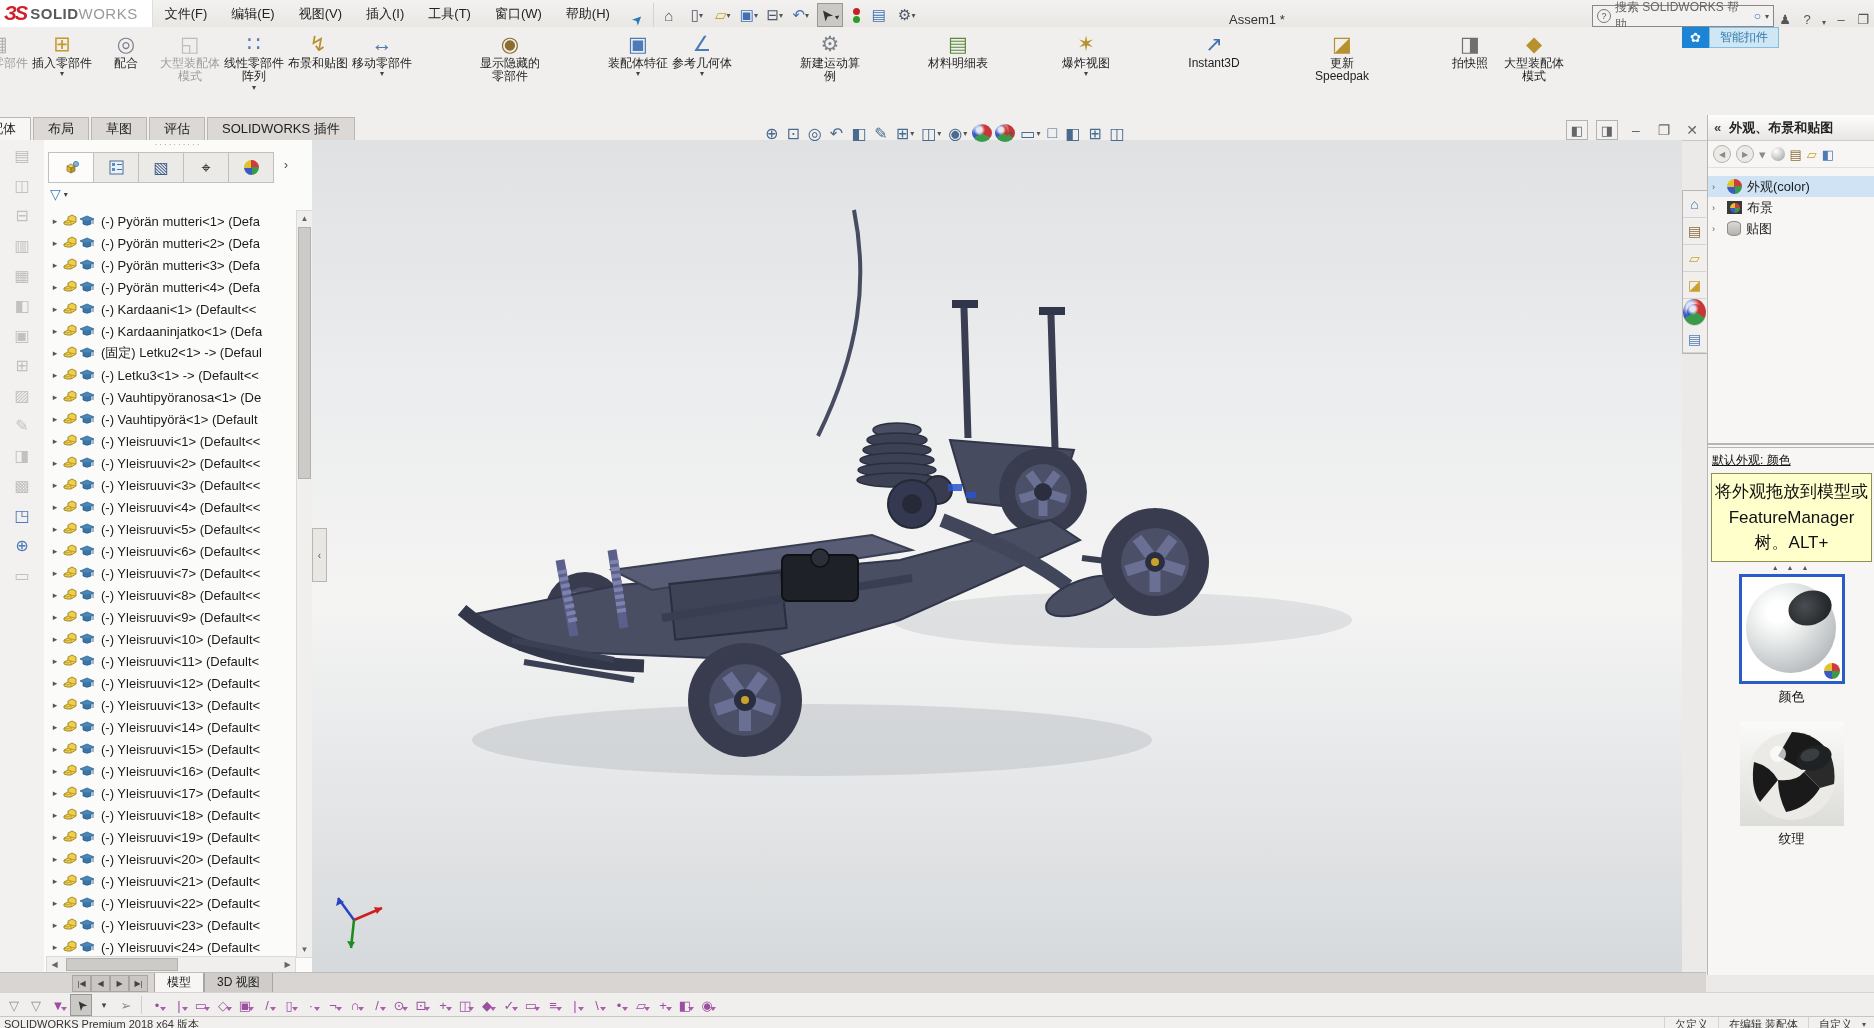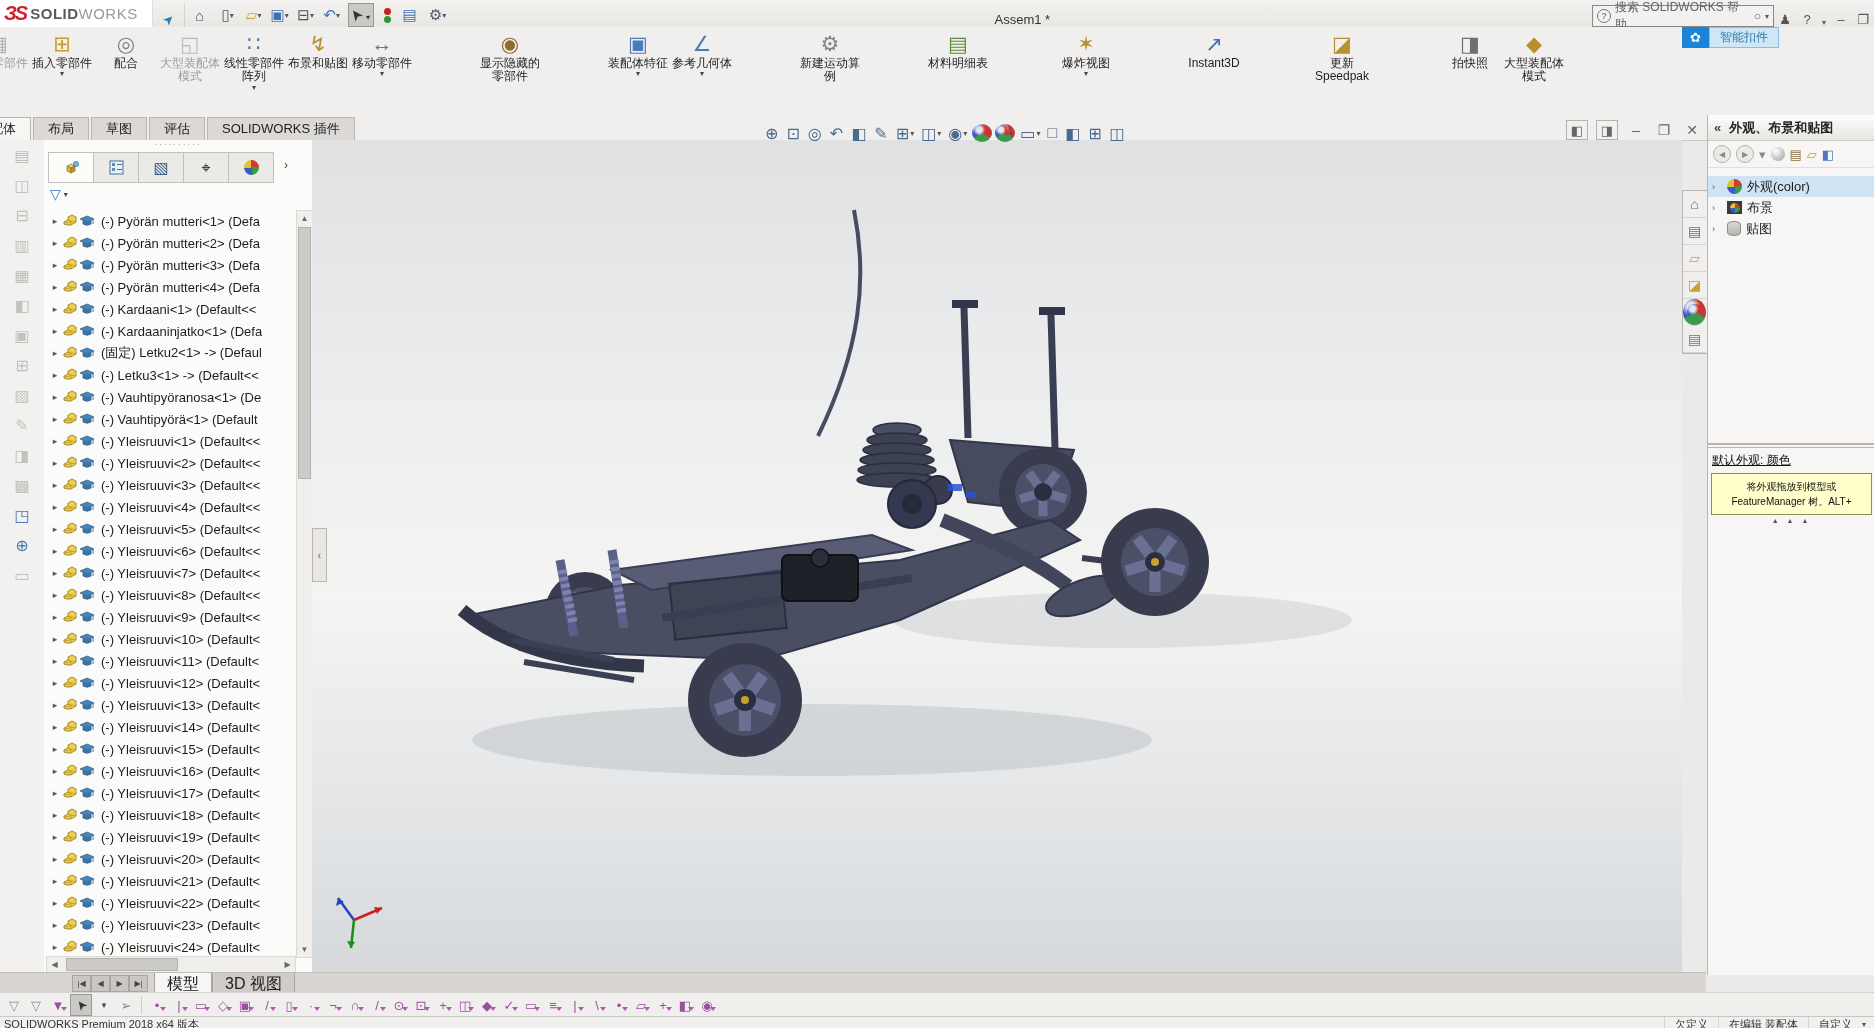--- a/index.html
+++ b/index.html
@@ -72,21 +72,21 @@
   #vthumb{position:absolute;left:1px;top:16px;width:11px;height:250px;background:#cdcbc8;border:1px solid #b2b0ad;}
   #vscroll .down{position:absolute;bottom:0;width:100%;}
   #hscroll{left:46px;top:956px;width:248px;height:15px;background:#f0efee;border:1px solid #dcdad7;display:flex;align-items:center;}
   #hscroll .sb-btn{width:15px;text-align:center;font-size:8px;color:#666;}
   #hthumb{height:11px;width:110px;background:#cdcbc8;border:1px solid #b2b0ad;margin-left:4px;}
   #hscroll .right{margin-left:auto;}
   
   #docstrip{left:0;top:972px;width:1706px;height:20px;background:#d8d5d2;border-top:1px solid #bfbdba;display:flex;align-items:flex-start;}
   .navbtn{width:17px;height:15px;background:#c9c6c3;border:1px solid #a8a6a3;font-size:8px;color:#444;
           display:inline-flex;align-items:center;justify-content:center;margin-top:2px;}
-  .dtab{font-size:16px;padding:1px 12px;border:1px solid #a8a6a3;border-top:none;background:#cfccc9;color:#222;}
+  .dtab{font-size:12px;padding:1px 12px;border:1px solid #a8a6a3;border-top:none;background:#cfccc9;color:#222;}
   .dtab.active{background:#f7f6f4;}
   
   #filterbar{left:0;top:992px;width:1874px;height:24px;background:#f0efed;border-top:1px solid #d5d3d0;
              display:flex;align-items:center;gap:2px;padding-left:4px;}
   .fb-ic{width:20px;height:20px;display:flex;align-items:center;justify-content:center;font-size:13px;color:#8a8a8a;position:relative;}
   .fb-ic.purple{color:#9a4f9f;}
   .fb-ic.purple::after{content:"";position:absolute;right:1px;bottom:1px;border:3px solid transparent;border-top:4px solid #b05ab0;}
   .fb-ic.pressed{background:#cbc9c6;border:1px solid #9a9895;}
   .fb-ic.cursor span{transform:rotate(-128deg);color:#333;}
   .fb-sep{width:1px;height:18px;background:#cfcdca;margin:0 3px;}
@@ -123,21 +123,21 @@
   .tp-row{height:21px;display:flex;align-items:center;gap:5px;font-size:13px;color:#1c1c1c;padding-left:4px;}
   .tp-row .ra{font-size:9px;color:#555;width:10px;}
   .tp-row.selected{background:#cfe3f5;}
   .wheel{width:15px;height:15px;border-radius:50%;
          background:conic-gradient(#d23a3a 0 25%,#3a9a4a 25% 50%,#3a5ac6 50% 75%,#e0c22e 75%);}
   .scene-ic{width:15px;height:13px;background:#3a3a3a;display:flex;align-items:center;justify-content:center;}
   .scene-ic .wheel{width:10px;height:10px;}
   .decal-ic{width:12px;height:13px;background:linear-gradient(#dcdad7,#b5b3b0);border-radius:50%/25%;border:1px solid #8e8c89;}
   #tp-sep{border-top:2px solid #b9b6b2;border-bottom:1px solid #b9b6b2;height:2px;margin-top:204px;}
   #tp-default{font-size:12px;color:#111;text-decoration:underline;padding:4px 4px 2px 4px;}
-  #tp-hint{margin:2px 3px;background:#ffffcc;border:1px solid #8e8e55;font-size:10px;color:#111;
+  #tp-hint{margin:2px 3px;background:#ffffcc;border:1px solid #8e8e55;font-size:17px;color:#111;
            text-align:center;padding:5px 1px;line-height:1.5;}
   #tp-dots{text-align:center;color:#555;font-size:7px;letter-spacing:3px;}
   .thumb-wrap{display:flex;flex-direction:column;align-items:center;}
   #thumb-color{width:100px;height:104px;border:3px solid #2b5bc7;background:#fff;position:relative;margin-top:3px;}
   #thumb-color .sph{position:absolute;left:4px;top:6px;width:90px;height:90px;border-radius:50%;
         background:radial-gradient(circle at 35% 32%,#ffffff 0 12%,#e8eaea 35%,#c5c9cb 65%,#9aa0a3);}
   #thumb-color .hole{position:absolute;right:10px;top:14px;width:44px;height:34px;border-radius:50%;
         background:radial-gradient(circle at 40% 40%,#4a4e52,#26292c 70%);transform:rotate(-18deg);}
   #thumb-color .badge{position:absolute;right:2px;bottom:2px;}
   .thumb-label{font-size:13px;color:#111;margin:4px 0 10px 0;}
@@ -148,20 +148,36 @@
 </style>
 </head>
 <body>
 
 <div class="abs" id="titlebar">
   <div id="logo">
     <span class="s">ЗS</span>
     <span class="t1">SOLID</span>
     <span class="t2">WORKS</span>
   </div>
+  <div style="display:flex">
+
+      <div class="menu-item">文件(F)</div>
+
+      <div class="menu-item">编辑(E)</div>
+
+      <div class="menu-item">视图(V)</div>
+
+      <div class="menu-item">插入(I)</div>
+
+      <div class="menu-item">工具(T)</div>
+
+      <div class="menu-item">窗口(W)</div>
+
+      <div class="menu-item">帮助(H)</div>
+    </div>
   <span id="pin">➤</span>
   <div style="display:flex;align-items:center;border-left:1px solid #d5d3d0;padding-left:6px">
 
       <div class="q-item">
         <span>⌂</span>
         <span class="q-arr"></span>
       </div>
 
       <div class="q-item">
         <span>▯</span>
@@ -1304,20 +1320,41 @@
       <span>贴图</span>
     </div>
   </div>
   <div id="tp-sep"></div>
   <div id="tp-default">默认外观: 颜色</div>
   <div id="tp-hint">
     <div>将外观拖放到模型或</div>
     <div>FeatureManager 树。ALT+</div>
   </div>
   <div id="tp-dots">▲ ▲ ▲</div>
+  <div class="thumb-wrap">
+    <div id="thumb-color">
+      <div class="sph"></div>
+      <div class="hole"></div>
+      <span class="badge wheel" style="width:16px;height:16px"></span>
+    </div>
+    <div class="thumb-label">颜色</div>
+    <div id="thumb-texture">
+      <svg width="104" height="104" viewBox="0 0 104 104">
+        <circle cx="52" cy="54" r="44" fill="#eceae6"></circle>
+        <path d="M52,10 a44,44 0 0,1 38,22 L62,48 L38,34 Z" fill="#1a1a1a"></path>
+        <path d="M14,40 Q30,44 38,58 L20,80 Q10,66 14,40 Z" fill="#1a1a1a"></path>
+        <path d="M38,58 Q56,60 64,50 L80,66 Q68,86 46,90 Q38,74 38,58 Z" fill="#1a1a1a"></path>
+        <path d="M90,32 Q96,46 94,62 L80,66 L64,50 Q76,38 90,32 Z" fill="#2a2a2a"></path>
+        <ellipse cx="74" cy="36" rx="18" ry="12" fill="#1f2224" transform="rotate(-18 74 36)"></ellipse>
+        <ellipse cx="70" cy="33" rx="10" ry="6" fill="#3a3e40" transform="rotate(-18 70 33)"></ellipse>
+        <circle cx="38" cy="32" r="8" fill="#ffffff" opacity="0.7"></circle>
+      </svg>
+    </div>
+    <div class="thumb-label">纹理</div>
+  </div>
 </div>
 
 <div class="abs" id="docstrip">
   <span style="width:72px"></span>
   <span class="navbtn">|◀</span>
   <span class="navbtn">◀</span>
   <span class="navbtn">▶</span>
   <span class="navbtn">▶|</span>
   <span style="width:6px"></span>
   <span class="dtab active">模型</span>

